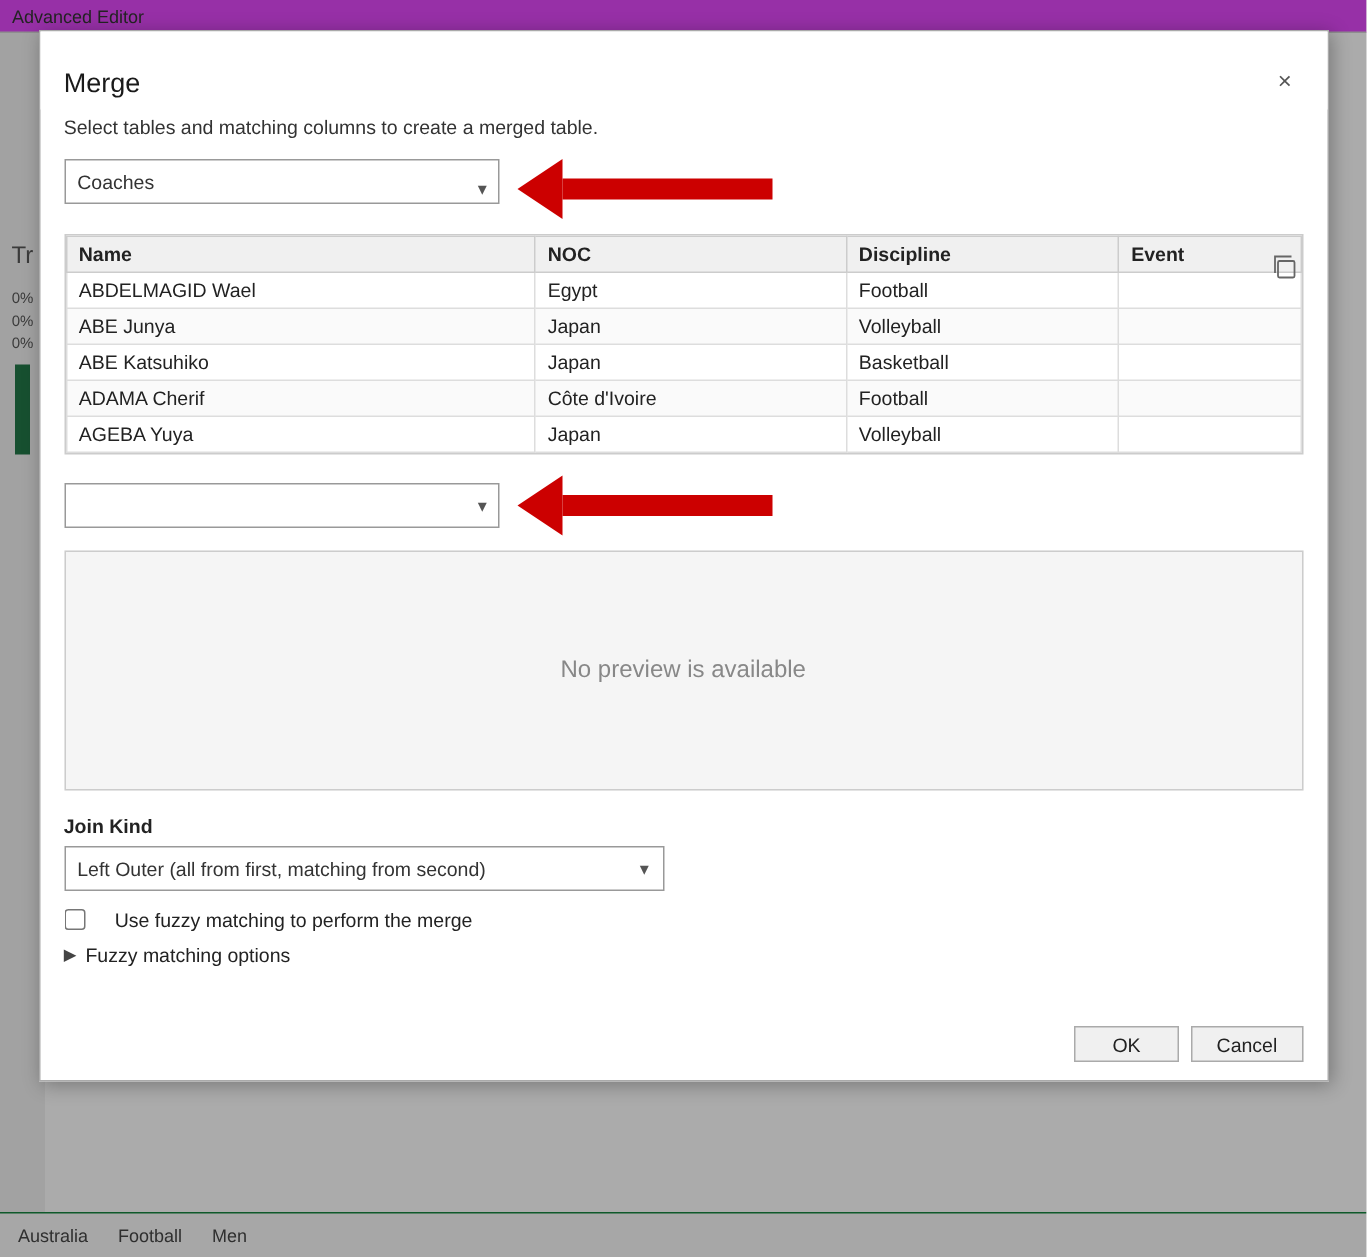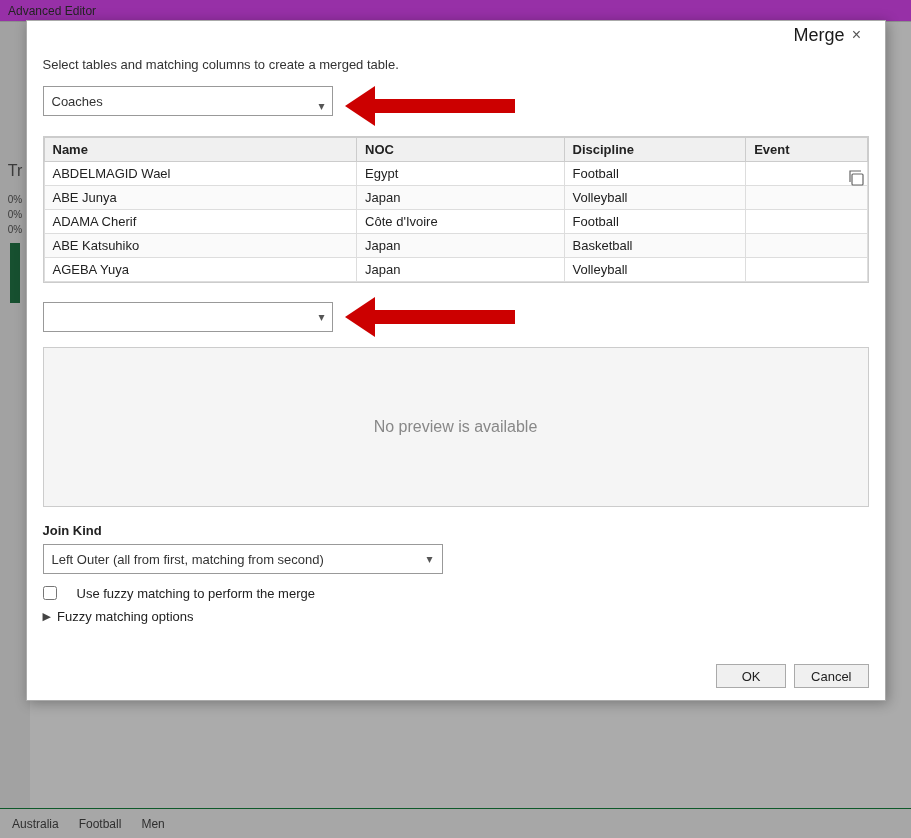--- a/index.html
+++ b/index.html
@@ -81,22 +81,22 @@
       width: 860px;
       border: 1px solid #aaa;
       box-shadow: 2px 2px 12px rgba(0,0,0,0.3);
       position: relative;
       padding: 0;
     }
 
     .modal-titlebar {
       display: flex;
       align-items: center;
-      justify-content: flex-end;
-      padding: 2px 16px 6px 16px;
+      justify-content: space-between;
+      padding: 22px 16px 6px 16px;
       background: #fff;
     }
 
     .modal-title {
       font-size: 18px;
       font-weight: 400;
       color: #1a1a1a;
     }
 
     .modal-close-btn {
@@ -435,29 +435,29 @@
               <td>Football</td>
               <td></td>
             </tr>
             <tr>
               <td>ABE Junya</td>
               <td>Japan</td>
               <td>Volleyball</td>
               <td></td>
             </tr>
             <tr>
+              <td>ABE Katsuhiko</td>
+              <td>Japan</td>
+              <td>Basketball</td>
+              <td></td>
+            </tr>
+            <tr>
               <td>ADAMA Cherif</td>
               <td>Côte d'Ivoire</td>
               <td>Football</td>
-              <td></td>
-            </tr>
-            <tr>
-              <td>ABE Katsuhiko</td>
-              <td>Japan</td>
-              <td>Basketball</td>
               <td></td>
             </tr>
             <tr>
               <td>AGEBA Yuya</td>
               <td>Japan</td>
               <td>Volleyball</td>
               <td></td>
             </tr>
           </tbody>
         </table>

